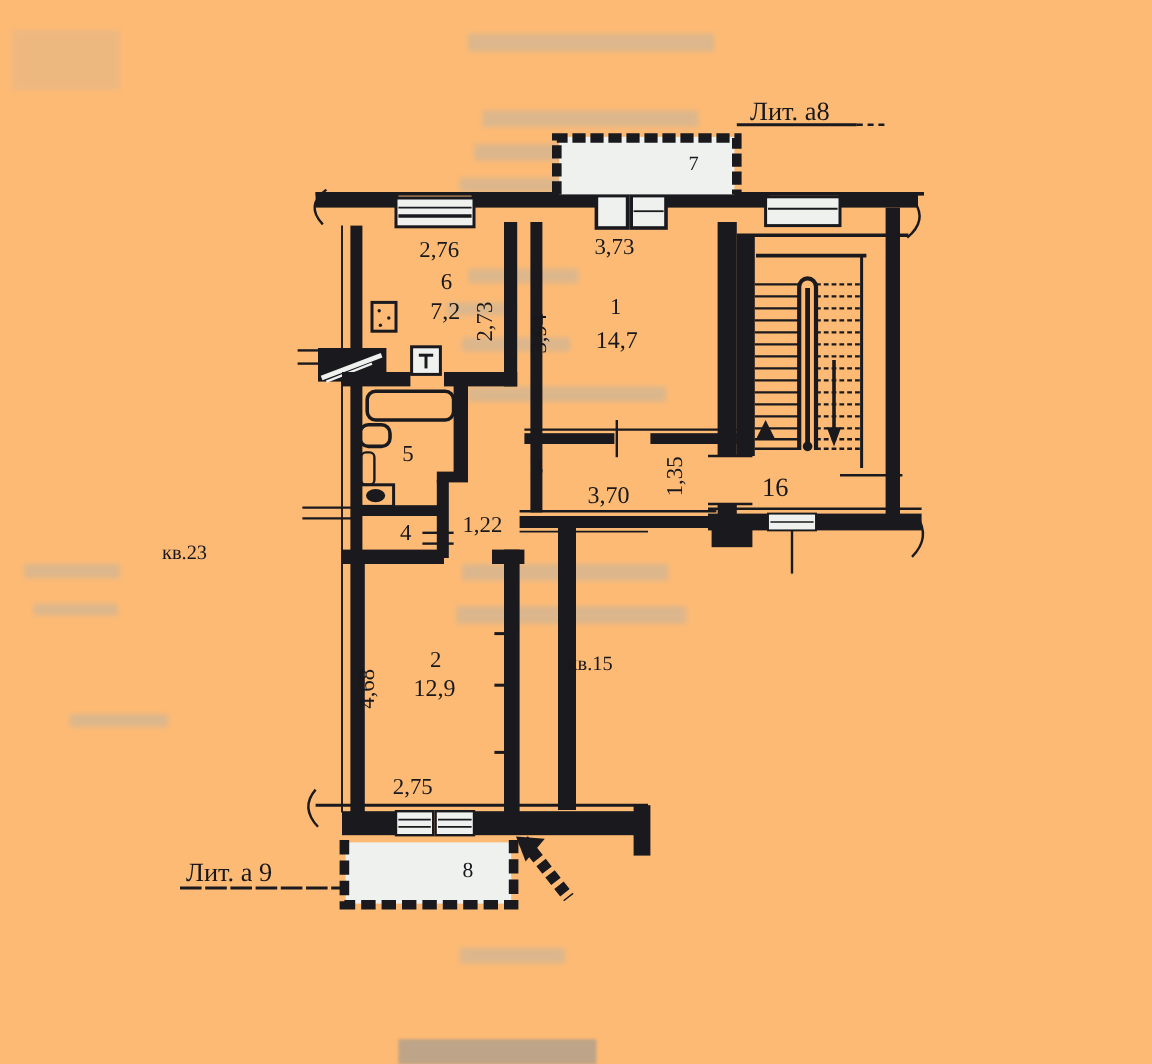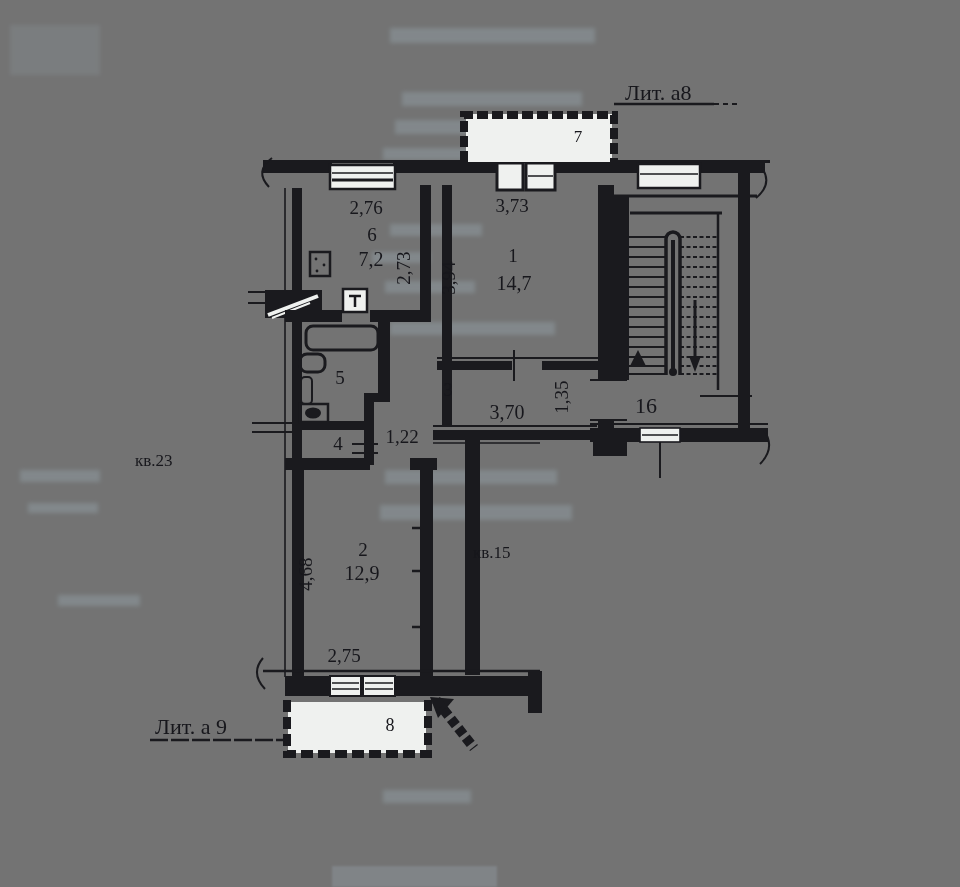--- a/index.html
+++ b/index.html
@@ -1,16 +1,16 @@
 <!DOCTYPE html>
 <html><head>
 <meta charset="utf-8">
 <style>
   html,body{margin:0;padding:0;background:#e8eae8;}
-  .canvas{position:relative;width:960px;height:887px;background:#737373;overflow:hidden;
+  .canvas{position:relative;width:960px;height:887px;background:#fdba74;overflow:hidden;
           font-family:"Liberation Serif", serif;}
   svg{position:absolute;left:0;top:0;}
   text{font-family:"Liberation Serif", serif;fill:#17171c;}
   .dim{font-size:19px;}
   .rnum{font-size:19px;}
   .rarea{font-size:20px;}
   .lit{font-size:22px;}
   .kv{font-size:17px;}
 </style>
 </head>

